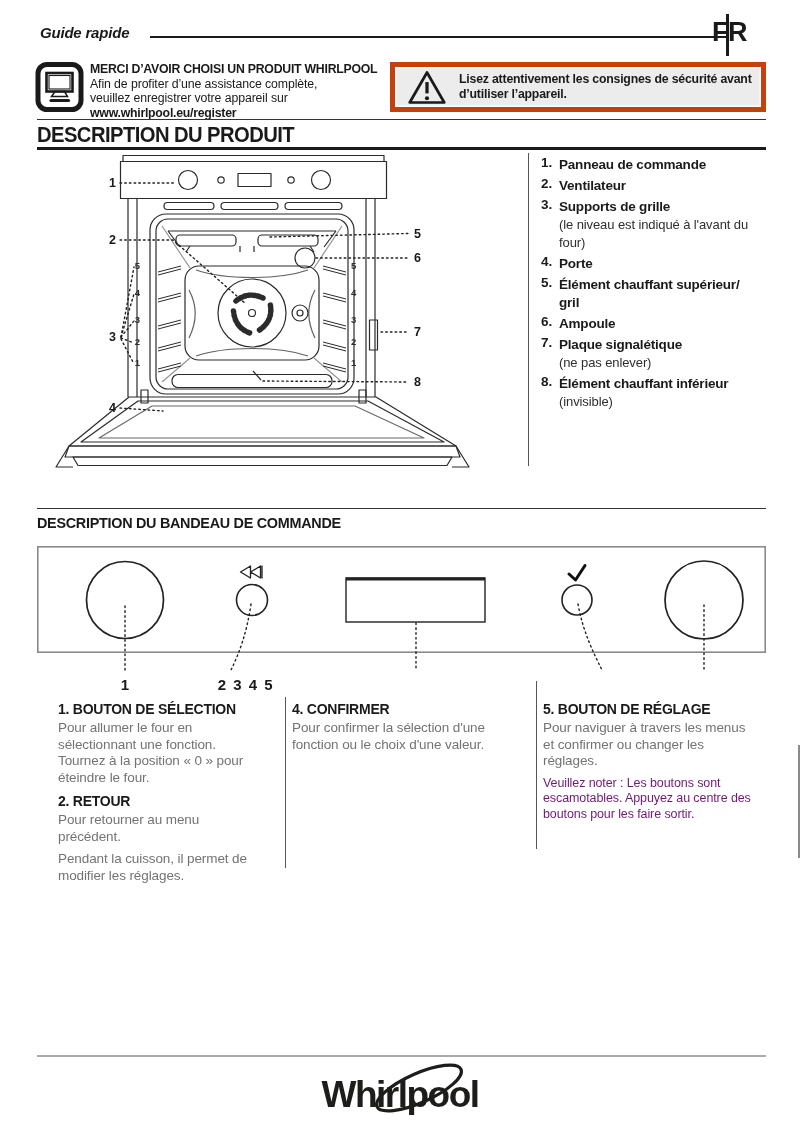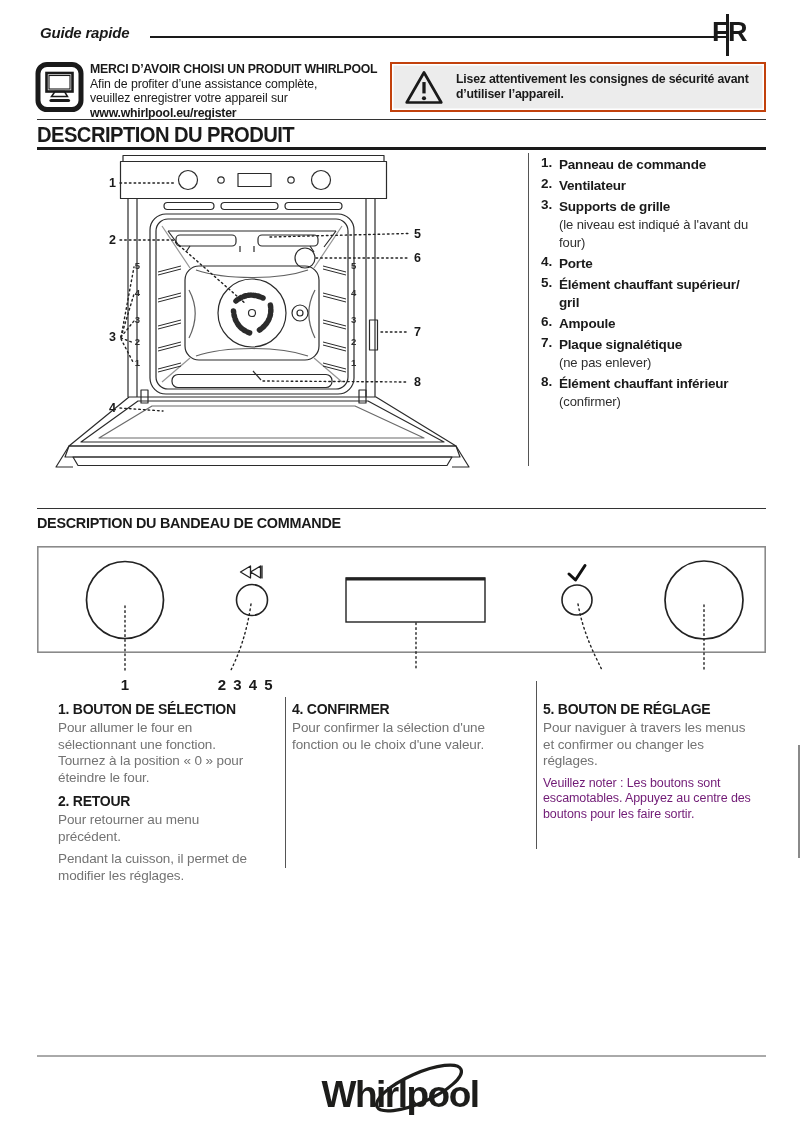--- a/index.html
+++ b/index.html
@@ -12,21 +12,21 @@
   .hline-top { position:absolute; left:150px; top:36px; width:578px; height:2px; background:#1a1a1a; }
   .vbar { position:absolute; left:726px; top:14px; width:2.5px; height:42px; background:#1a1a1a; }
   .lang { position:absolute; left:712px; top:17px; font-size:27px; font-weight:bold; letter-spacing:-0.5px; }
 
   
   .reg-icon { position:absolute; left:34px; top:60px; }
   .reg-text { position:absolute; left:90px; top:62px; width:290px; font-size:12.3px; line-height:14.6px; letter-spacing:-0.1px; }
   .reg-text .b { font-weight:bold; letter-spacing:-0.25px; }
 
   
-  .warn-box { position:absolute; left:390px; top:62px; width:376px; height:50px; background:#ececec; border:2px solid #c2410c; box-shadow:inset 0 0 0 1.5px #fff; display:flex; align-items:center; }
+  .warn-box { position:absolute; left:390px; top:62px; width:376px; height:50px; background:#ececec; border:5px solid #c2410c; box-shadow:inset 0 0 0 1.5px #fff; display:flex; align-items:center; }
   .warn-tri { margin-left:12px; flex:0 0 auto; }
   .warn-text { margin-left:12px; font-size:12.3px; font-weight:bold; line-height:15.5px; letter-spacing:-0.2px; white-space:pre-line; }
 
   
   .h-product-line-top { position:absolute; left:37px; top:119px; width:729px; height:1px; background:#333; }
   .h-product { position:absolute; left:37px; top:123px; font-size:21.5px; font-weight:bold; letter-spacing:-0.6px; transform:scaleX(0.94); transform-origin:left; }
   .h-product-line-bot { position:absolute; left:37px; top:147px; width:729px; height:2.5px; background:#1a1a1a; }
 
   .h-panel-line { position:absolute; left:37px; top:508px; width:729px; height:1px; background:#333; }
   .h-panel { position:absolute; left:37px; top:514px; font-size:15px; font-weight:bold; letter-spacing:-0.3px; transform:scaleX(0.96); transform-origin:left; }
@@ -230,21 +230,21 @@
     <li>
         <span class="num">6.</span>
         <span><span class="lbl">Ampoule</span></span>
       </li>
     <li>
         <span class="num">7.</span>
         <span><span class="lbl">Plaque signalétique</span><br><span class="note">(ne pas enlever)</span></span>
       </li>
     <li>
         <span class="num">8.</span>
-        <span><span class="lbl">Élément chauffant inférieur</span><br><span class="note">(confirmer)</span></span>
+        <span><span class="lbl">Élément chauffant inférieur</span><br><span class="note">(invisible)</span></span>
       </li>
   </ul>
 
   <div class="h-panel-line"></div>
   <div class="h-panel">DESCRIPTION DU BANDEAU DE COMMANDE</div>
 
   <svg class="panel-svg" width="742" height="156" viewBox="30 540 742 156">
     <rect x="37.8" y="546.8" width="727.4" height="105.4" fill="none" stroke="#8a8a8a" stroke-width="1.6"></rect>
     <circle cx="125" cy="600" r="38.5" fill="none" stroke="#222" stroke-width="1.7"></circle>
     <circle cx="252" cy="600" r="15.5" fill="none" stroke="#222" stroke-width="1.6"></circle>

